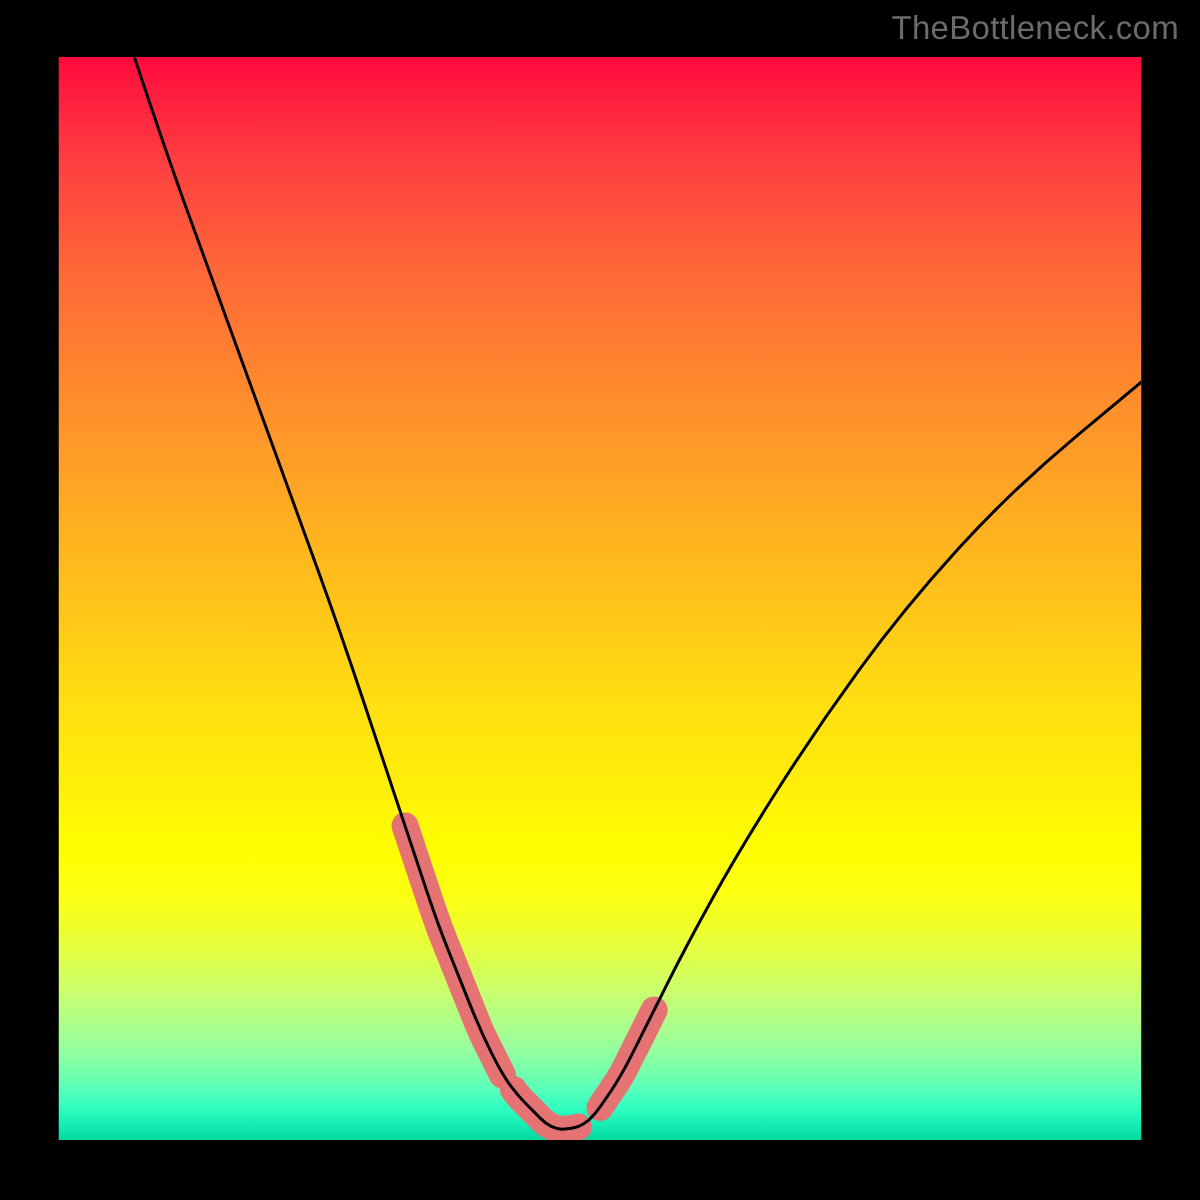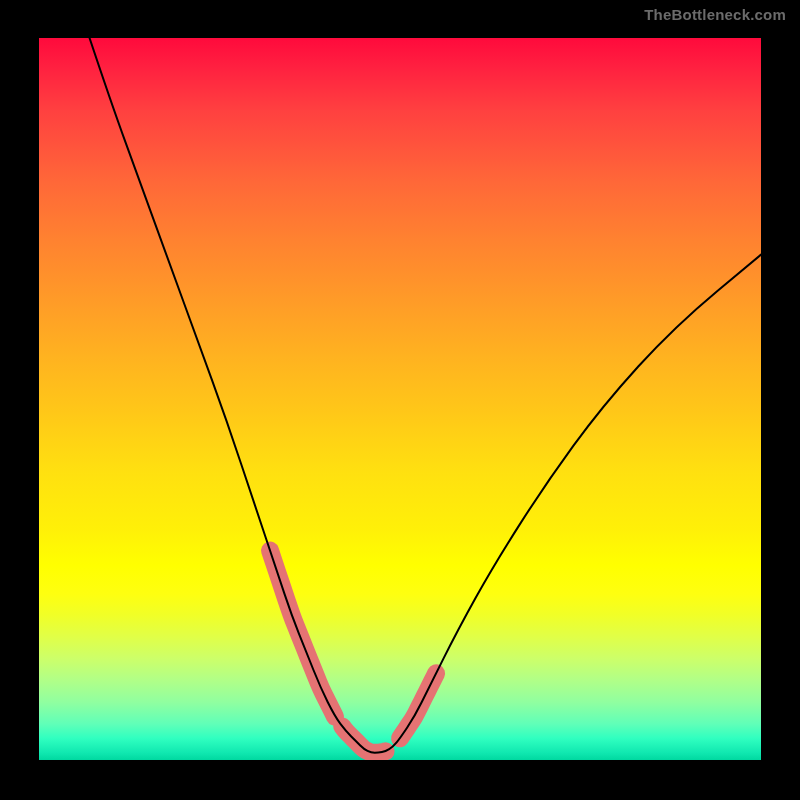--- a/index.html
+++ b/index.html
@@ -9,22 +9,22 @@
     height: 800px;
     background: #000000;
     position: relative;
     font-family: Arial, Helvetica, sans-serif;
   }
   .watermark {
     position: absolute;
     top: 6px;
     right: 14px;
     color: #6b6b6b;
-    font-size: 15px;
-    font-weight: 700;
+    font-size: 22px;
+    font-weight: 400;
     letter-spacing: 0.2px;
     z-index: 10;
   }
   .plot-area {
     position: absolute;
     left: 39px;
     top: 38px;
     width: 722px;
     height: 722px;
     overflow: hidden;

